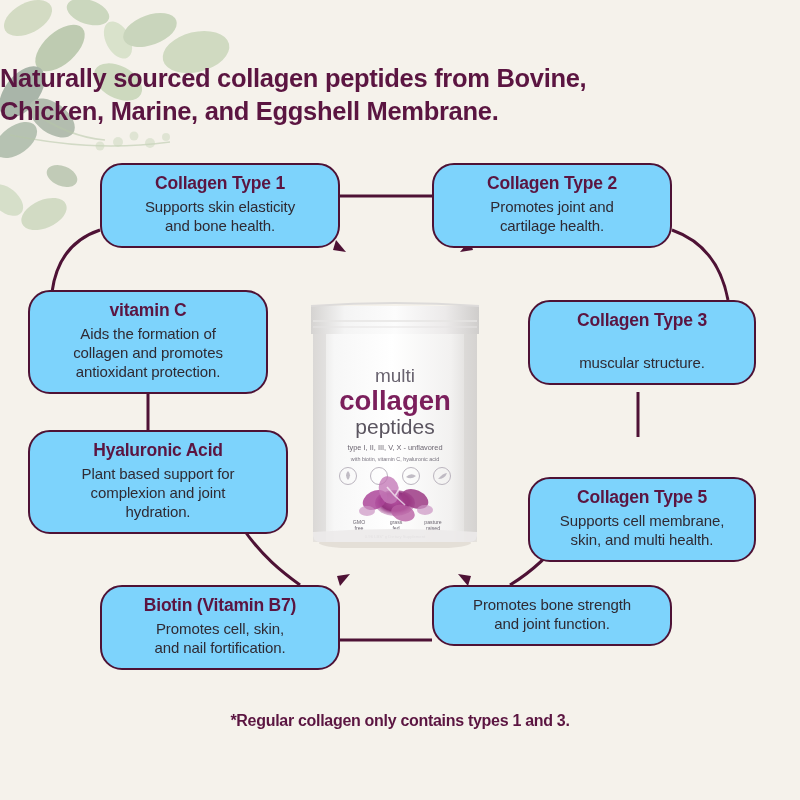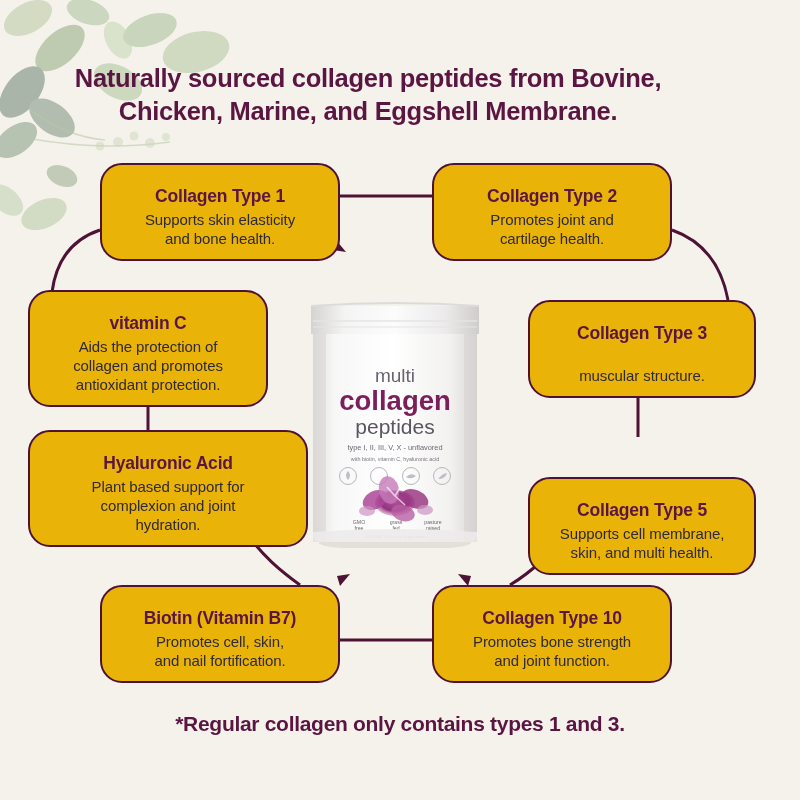--- a/index.html
+++ b/index.html
@@ -22,46 +22,45 @@
     position:absolute; left:0; top:0;
     width:260px; height:230px;
     pointer-events:none;
   }
 
   
   .headline {
     position:absolute;
     left:0; top:62px;
     width:736px;
-    text-align:center;
     color:#5b1541;
     font-weight:bold;
     font-size:25.5px;
     line-height:1.28;
     letter-spacing:-0.3px;
     z-index:6;
   }
   .headline .l2 { display:block; }
 
   
   #ring {
     position:absolute; left:0; top:0;
     width:800px; height:800px;
     z-index:1;
     pointer-events:none;
   }
 
   
   .card {
     position:absolute;
-    background:#eab308;
+    background:#7dd3fc;
     border:2.4px solid #4e1235;
     border-radius:22px;
     text-align:center;
-    padding:21px 10px 11px;
+    padding:8px 10px 11px;
     z-index:5;
   }
   .card .title {
     color:#5b1541;
     font-weight:bold;
     font-size:17.5px;
     line-height:1.18;
     margin-bottom:3px;
     letter-spacing:-0.2px;
   }
@@ -69,42 +68,42 @@
     color:#2f2a33;
     font-size:15px;
     line-height:1.27;
     letter-spacing:-0.1px;
   }
 
   #card-t1 { left:100px;  top:163px; width:240px; }
   #card-t2 { left:432px;  top:163px; width:240px; }
   #card-vc { left:28px;   top:290px; width:240px; }
   #card-t3 { left:528px;  top:300px; width:228px; }
-  #card-ha { left:28px;   top:430px; width:280px; }
+  #card-ha { left:28px;   top:430px; width:260px; }
   #card-t5 { left:528px;  top:437px; width:228px;margin-top:40px; }
   #card-bt { left:100px;  top:585px; width:240px; }
   #card-t10{ left:432px;  top:585px; width:240px; }
 
   
   #pouch {
     position:absolute;
     left:301px; top:300px;
     width:188px; height:248px;
     z-index:4;
   }
 
   
   .footnote {
     position:absolute;
     left:0; top:712px;
     width:800px;
     text-align:center;
     color:#5b1541;
     font-weight:bold;
-    font-size:21px;
+    font-size:16px;
     letter-spacing:-0.3px;
     z-index:6;
   }
 </style>
 </head>
 <body>
 
 <div id="stage">
 
   <svg id="leaves" viewBox="0 0 260 230">
@@ -254,21 +253,21 @@
     <div class="title">Collagen Type 2</div>
     <div class="desc">
       <span>Promotes joint and</span><br>
       <span>cartilage health.</span>
     </div>
   </div>
 
   <div class="card" id="card-vc">
     <div class="title">vitamin C</div>
     <div class="desc">
-      <span>Aids the protection of</span><br>
+      <span>Aids the formation of</span><br>
       <span>collagen and promotes</span><br>
       <span>antioxidant protection.</span>
     </div>
   </div>
 
   <div class="card" id="card-t3">
     <div class="title">Collagen Type 3</div>
     <div class="desc">
       <br>
       <span>muscular structure.</span>
@@ -294,21 +293,20 @@
 
   <div class="card" id="card-bt">
     <div class="title">Biotin (Vitamin B7)</div>
     <div class="desc">
       <span>Promotes cell, skin,</span><br>
       <span>and nail fortification.</span>
     </div>
   </div>
 
   <div class="card" id="card-t10">
-    <div class="title">Collagen Type 10</div>
     <div class="desc">
       <span>Promotes bone strength</span><br>
       <span>and joint function.</span>
     </div>
   </div>
 
   <div class="footnote">*Regular collagen only contains types 1 and 3.</div>
 
 </div>
 

